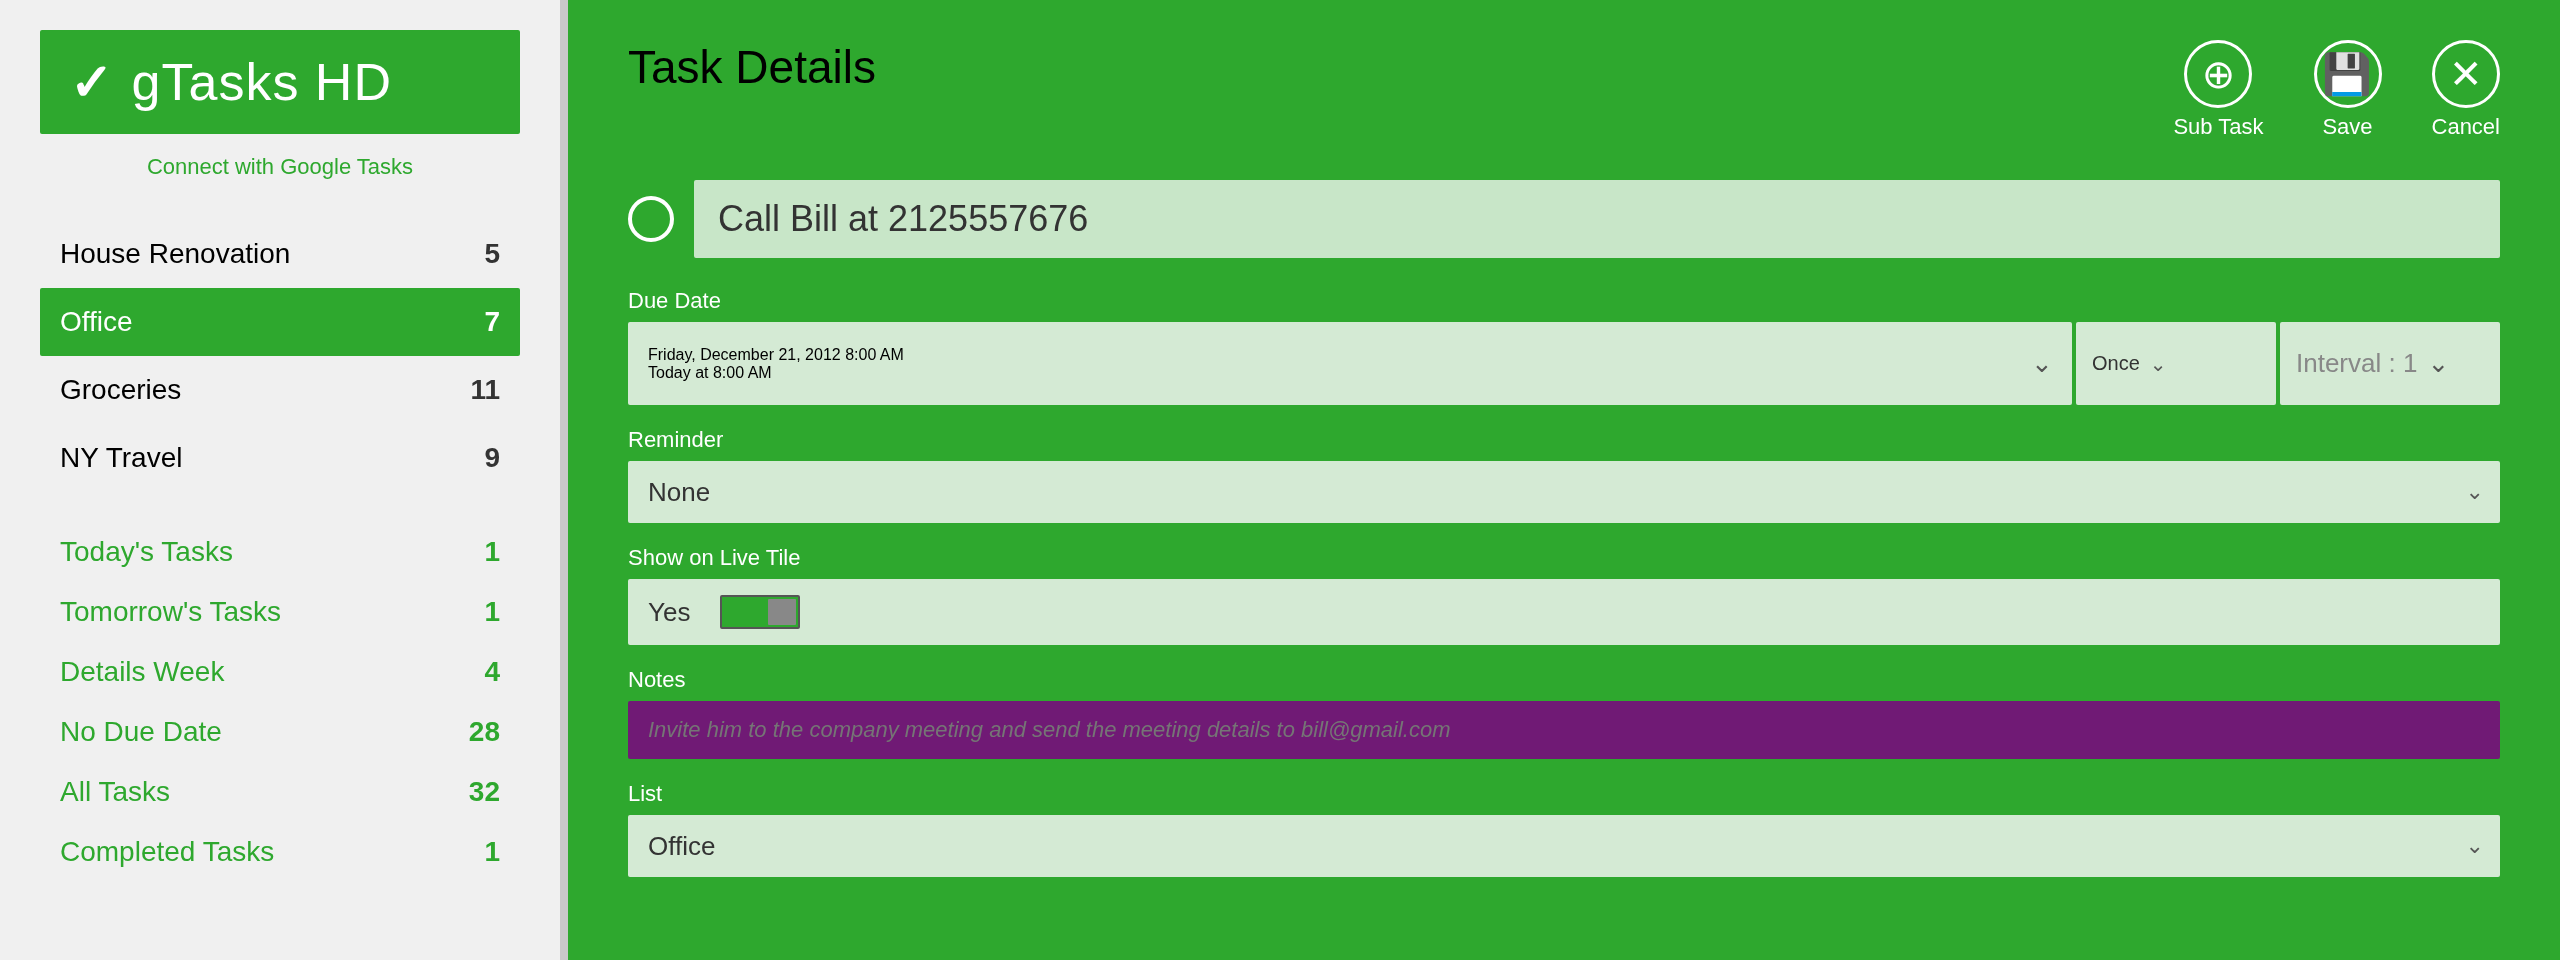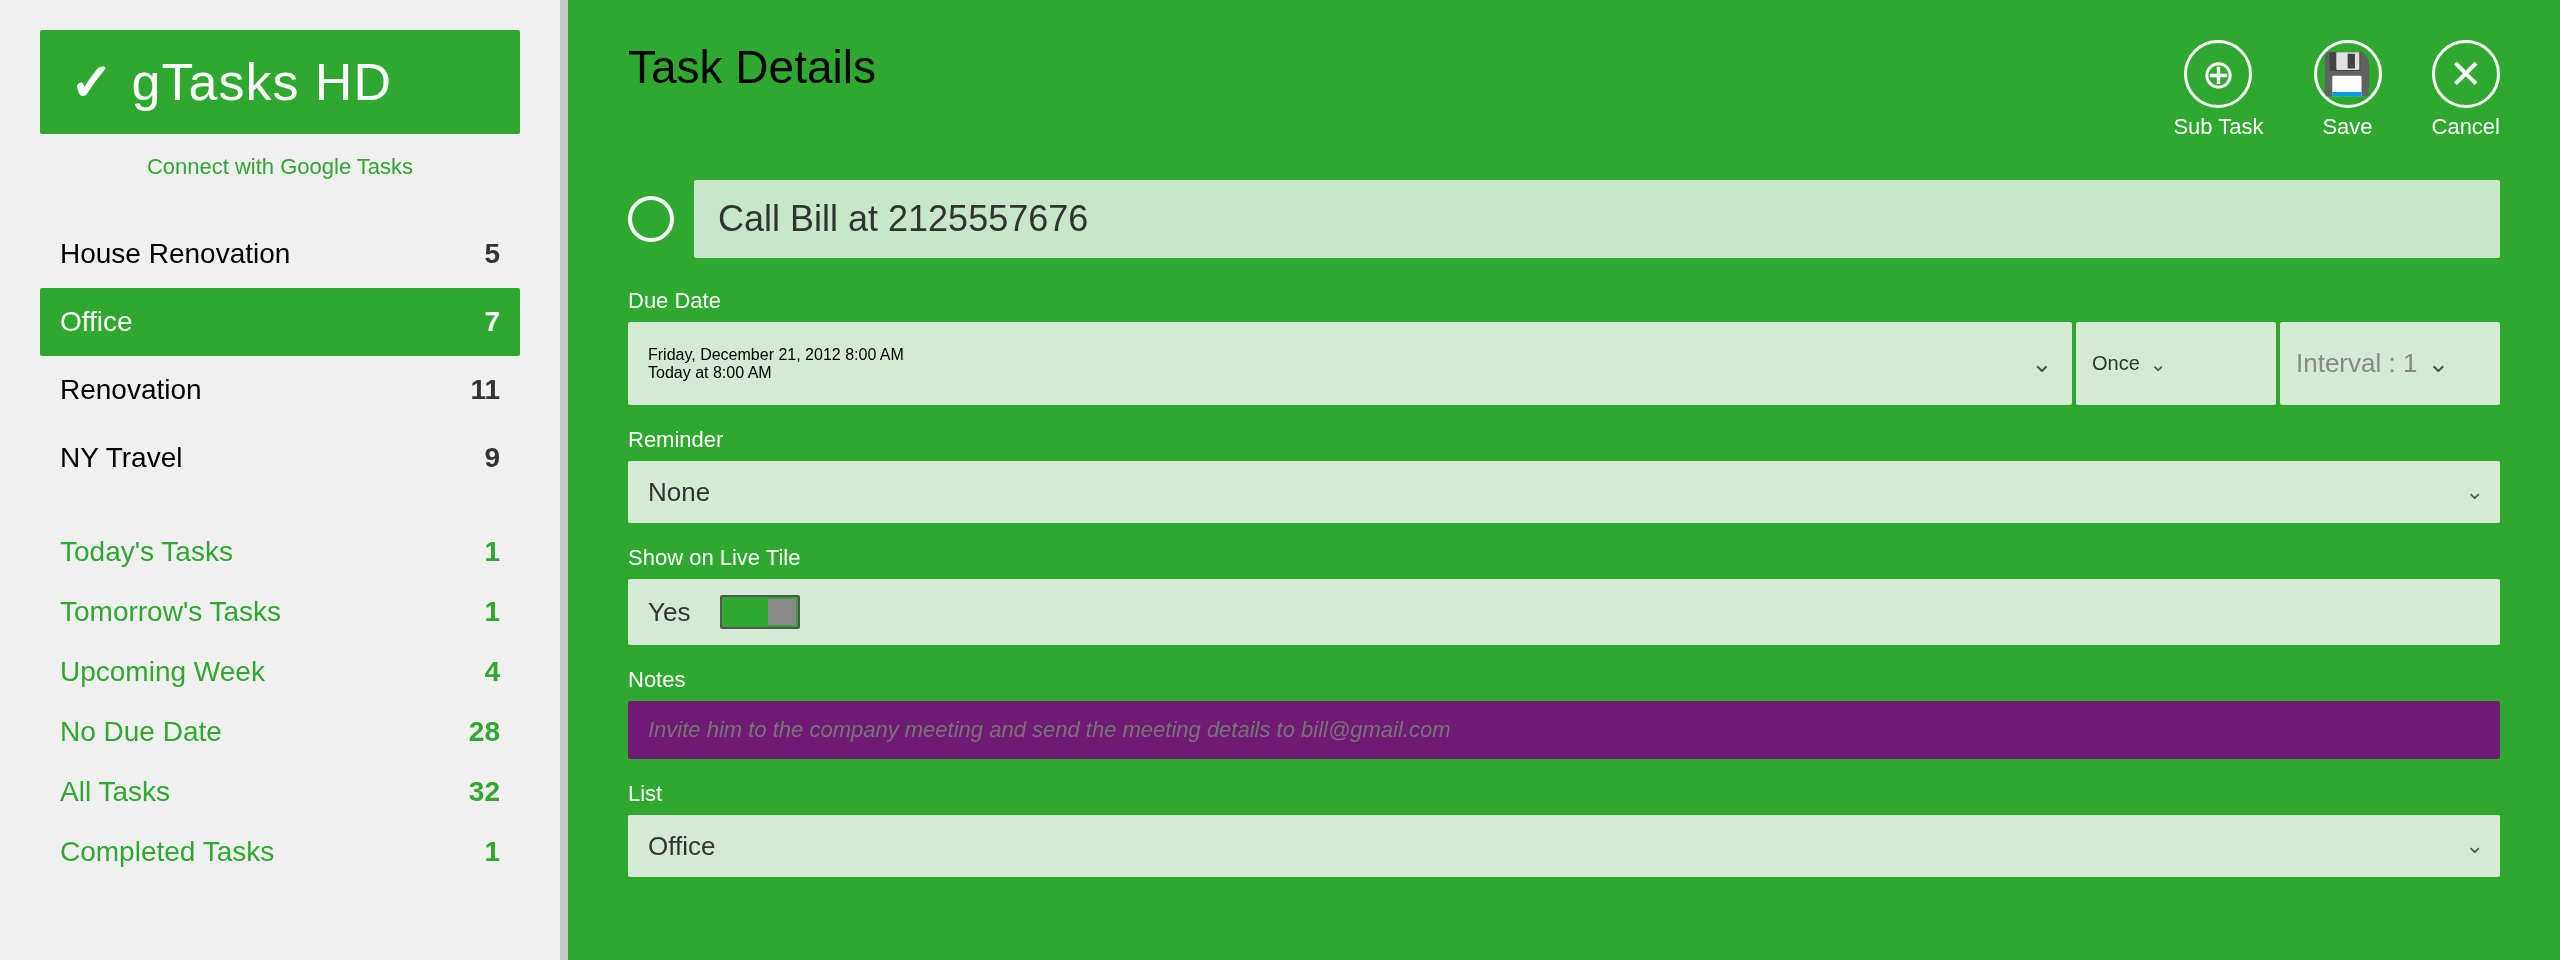--- a/index.html
+++ b/index.html
@@ -336,21 +336,21 @@
 
   <div class="sidebar-item">
       <span class="item-label">House Renovation</span>
       <span class="item-count">5</span>
     </div>
       <div class="sidebar-item active">
       <span class="item-label">Office</span>
       <span class="item-count">7</span>
     </div>
       <div class="sidebar-item">
-      <span class="item-label">Renovation</span>
+      <span class="item-label">Groceries</span>
       <span class="item-count">11</span>
     </div>
       <div class="sidebar-item">
       <span class="item-label">NY Travel</span>
       <span class="item-count">9</span>
     </div>
     </div>
 
   <div class="sidebar-divider"></div>
 
@@ -358,21 +358,21 @@
 
   <div class="sidebar-smart-item">
       <span class="item-label">Today's Tasks</span>
       <span class="item-count">1</span>
     </div>
       <div class="sidebar-smart-item">
       <span class="item-label">Tomorrow's Tasks</span>
       <span class="item-count">1</span>
     </div>
       <div class="sidebar-smart-item">
-      <span class="item-label">Upcoming Week</span>
+      <span class="item-label">Details Week</span>
       <span class="item-count">4</span>
     </div>
       <div class="sidebar-smart-item">
       <span class="item-label">No Due Date</span>
       <span class="item-count">28</span>
     </div>
       <div class="sidebar-smart-item">
       <span class="item-label">All Tasks</span>
       <span class="item-count">32</span>
     </div>

